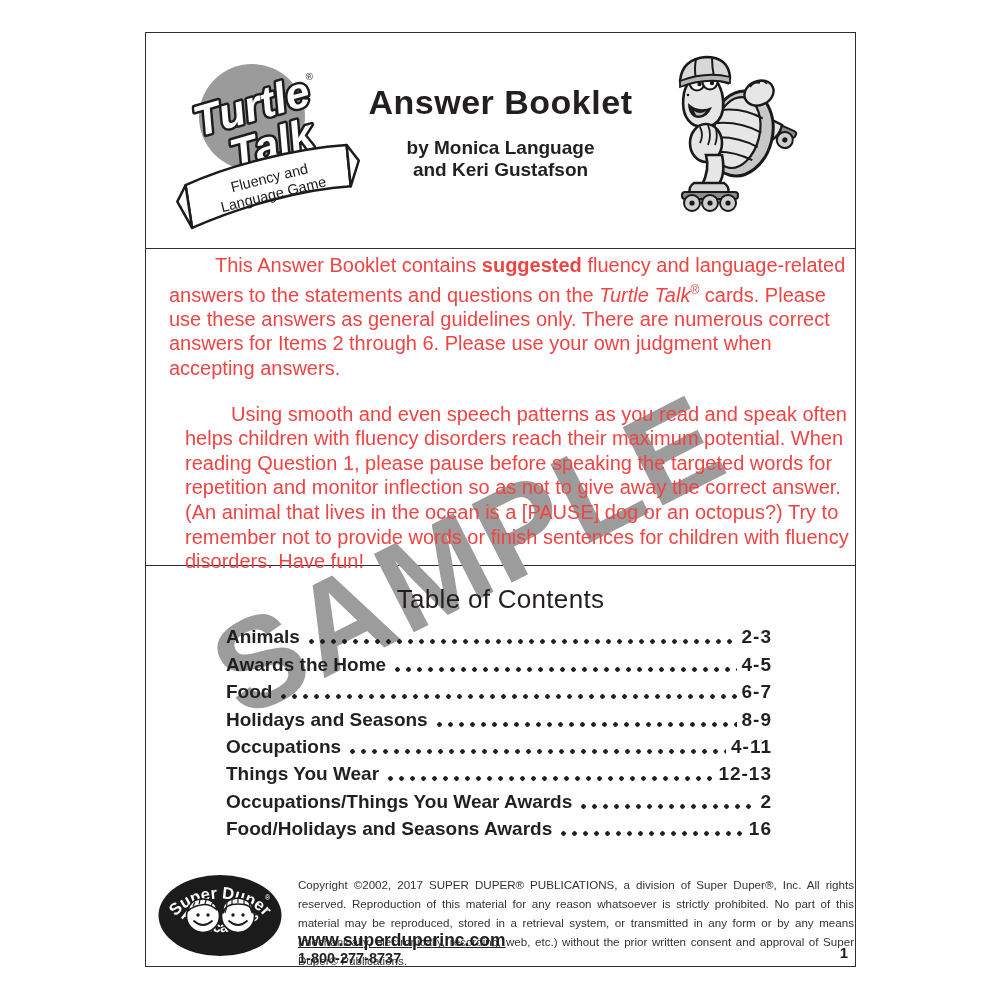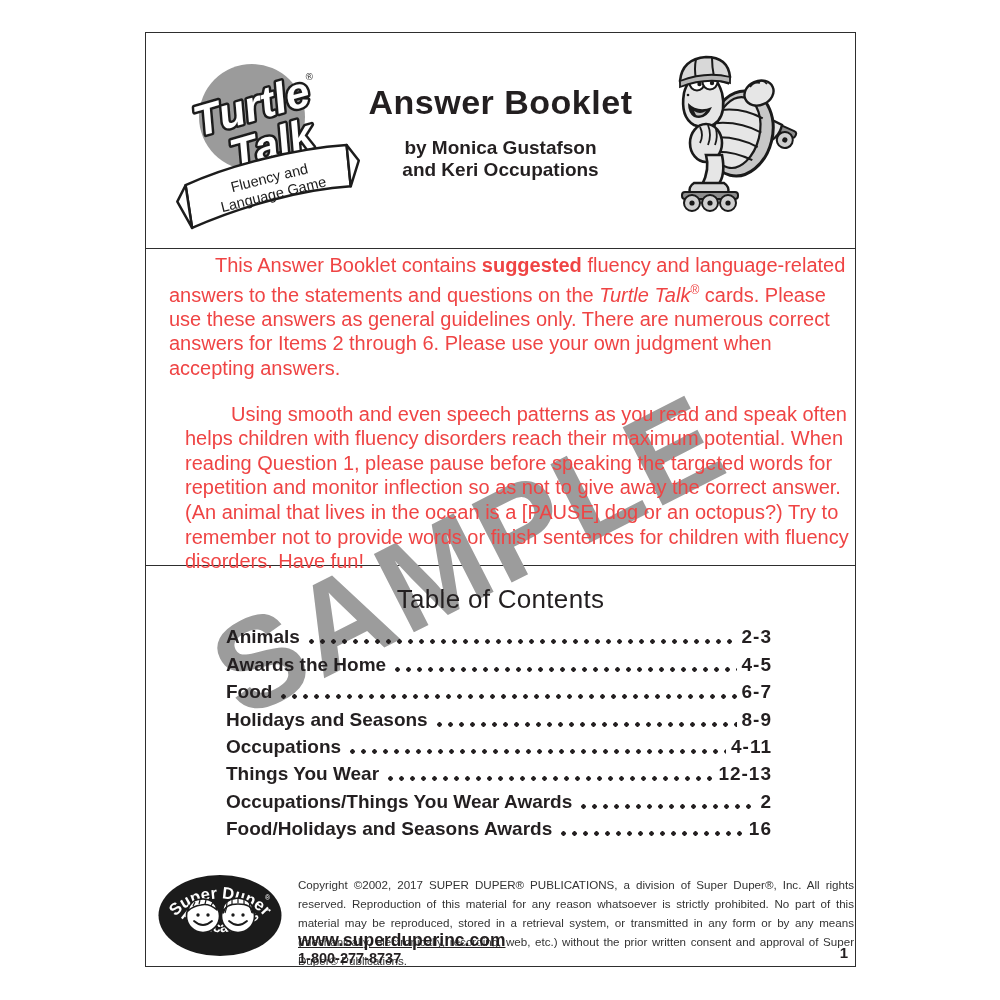--- a/index.html
+++ b/index.html
@@ -82,22 +82,22 @@
         <path d="M14,112 L2,126 L10,155 Z" fill="#ffffff" stroke="#1c1c1c" stroke-width="2.5" stroke-linejoin="round"></path>
         <path d="M180,112 L188,130 L174,153 Z" fill="#ffffff" stroke="#1c1c1c" stroke-width="2.5" stroke-linejoin="round"></path>
         <text x="97" y="130" text-anchor="middle" font-size="14.5" fill="#1c1c1c">Fluency and</text>
         <text x="97" y="147" text-anchor="middle" font-size="14.5" fill="#1c1c1c">Language Game</text>
       </g>
     </svg>
 
     <div class="hdr-title-block">
       <div class="hdr-title">Answer Booklet</div>
       <div class="hdr-byline">
-        <div>by Monica Gustafson</div>
-        <div>and Keri Occupations</div>
+        <div>by Monica Language</div>
+        <div>and Keri Gustafson</div>
       </div>
     </div>
 
     <svg class="hdr-turtle" viewBox="0 0 138 162">
 
       <g transform="rotate(24 104 78)">
         <rect x="84" y="70" width="46" height="7" rx="3" fill="#8d8d8d" stroke="#1a1a1a" stroke-width="2"></rect>
         <circle cx="122" cy="82" r="8" fill="#cfcfcf" stroke="#1a1a1a" stroke-width="2"></circle>
         <circle cx="122" cy="82" r="2.6" fill="#1a1a1a"></circle>
       </g>

